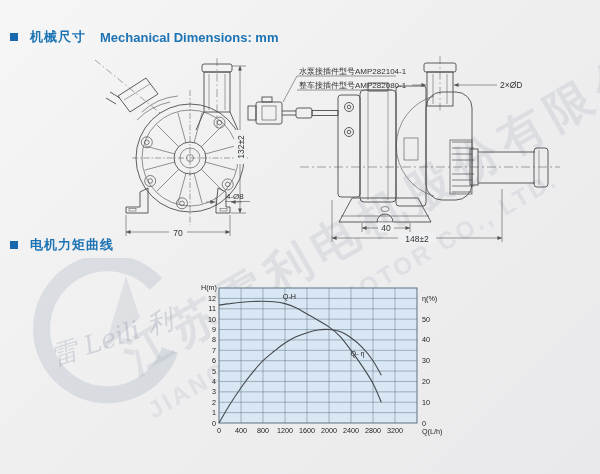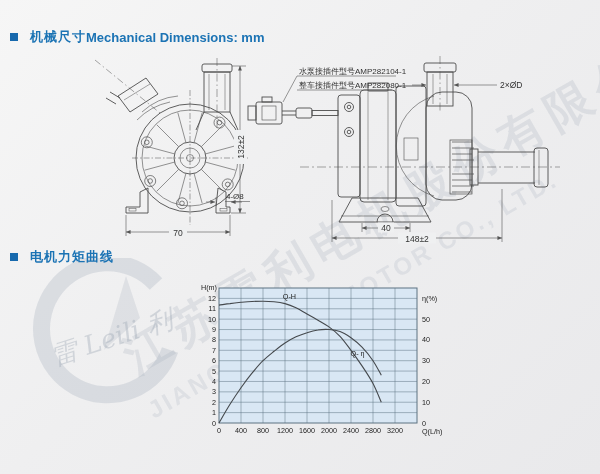--- a/index.html
+++ b/index.html
@@ -14,23 +14,23 @@
     color:rgba(150,162,176,0.20);transform:rotate(-30deg);transform-origin:left center;}
   .wm-en{left:150px;top:398px;font-size:24px;font-weight:600;letter-spacing:3px;
     color:rgba(150,162,176,0.18);transform:rotate(-30deg);transform-origin:left center;}
   .wm-logo{left:8px;top:258px;width:190px;height:170px;}
   .wm-script{left:52px;top:340px;font-family:"DejaVu Serif",serif;font-style:italic;
     font-size:26px;color:rgba(148,160,174,0.35);transform:rotate(-18deg);transform-origin:left center;}
   
   .sec{position:absolute;z-index:2;display:flex;align-items:center;gap:0;}
   .sec .bullet{width:8px;height:8px;background:#1769ad;margin-right:12px;flex:0 0 auto;}
   .sec .zh{font-size:13px;font-weight:700;color:#1b73b4;letter-spacing:1px;}
-  .sec .en{font-size:13px;font-weight:600;color:#1b73b4;text-align:right;}
+  .sec .en{font-size:13px;font-weight:600;color:#1b73b4;margin-left:14px;text-align:right;}
   .sec1{left:10px;top:28px;}
-  .sec2{left:10px;top:248px;}
+  .sec2{left:10px;top:236px;}
   .layer{position:absolute;z-index:1;}
   svg text{font-family:"Liberation Sans",sans-serif;}
 </style>
 </head>
 <body>
 
 <div class="screen">
 
   <div class="wm wm-zh">江苏雷利电机股份有限公司</div>
   <div class="wm wm-en">JIANGSU LEILI MOTOR CO., LTD.</div>

